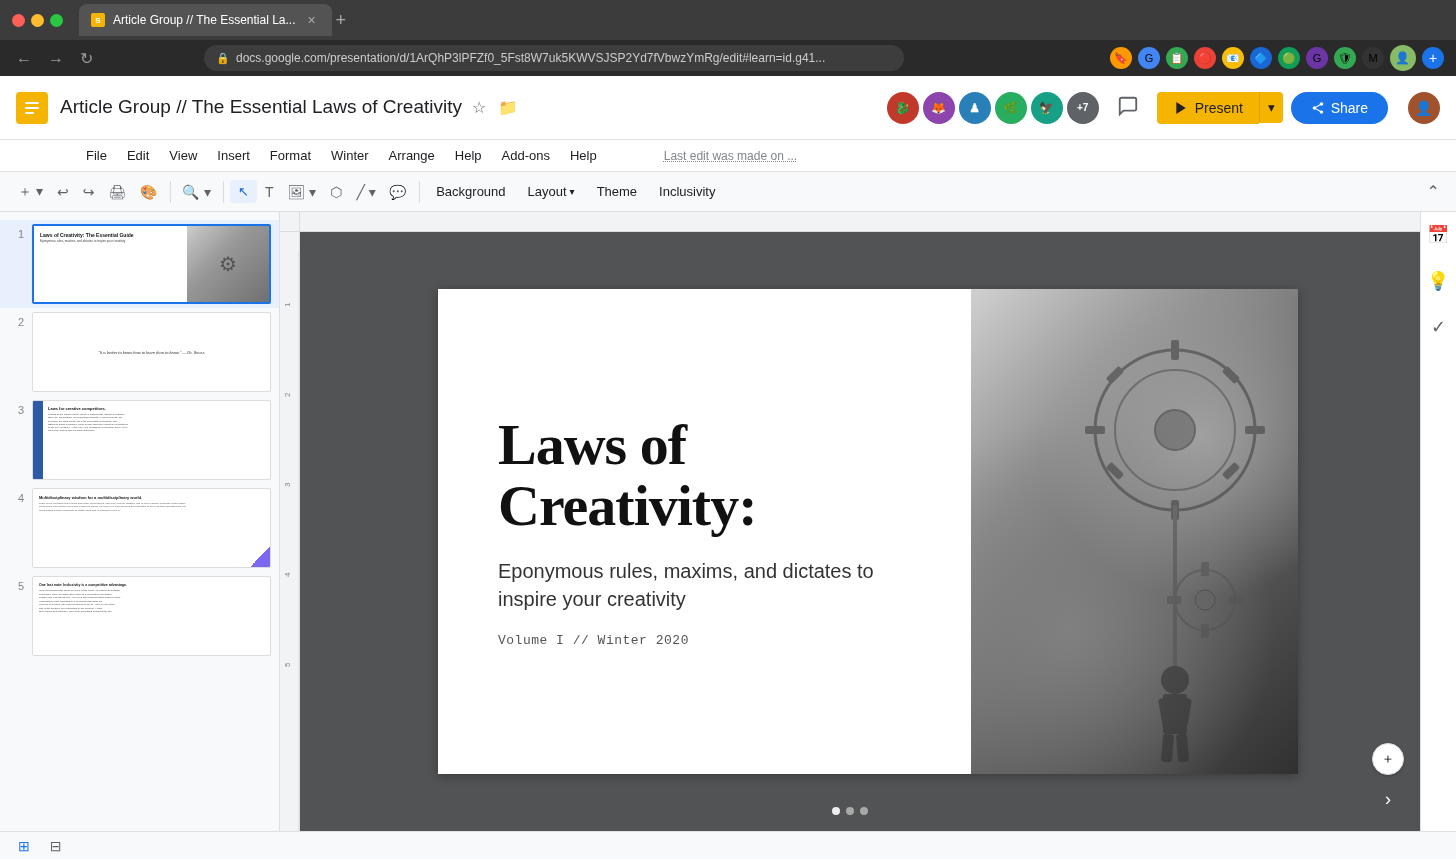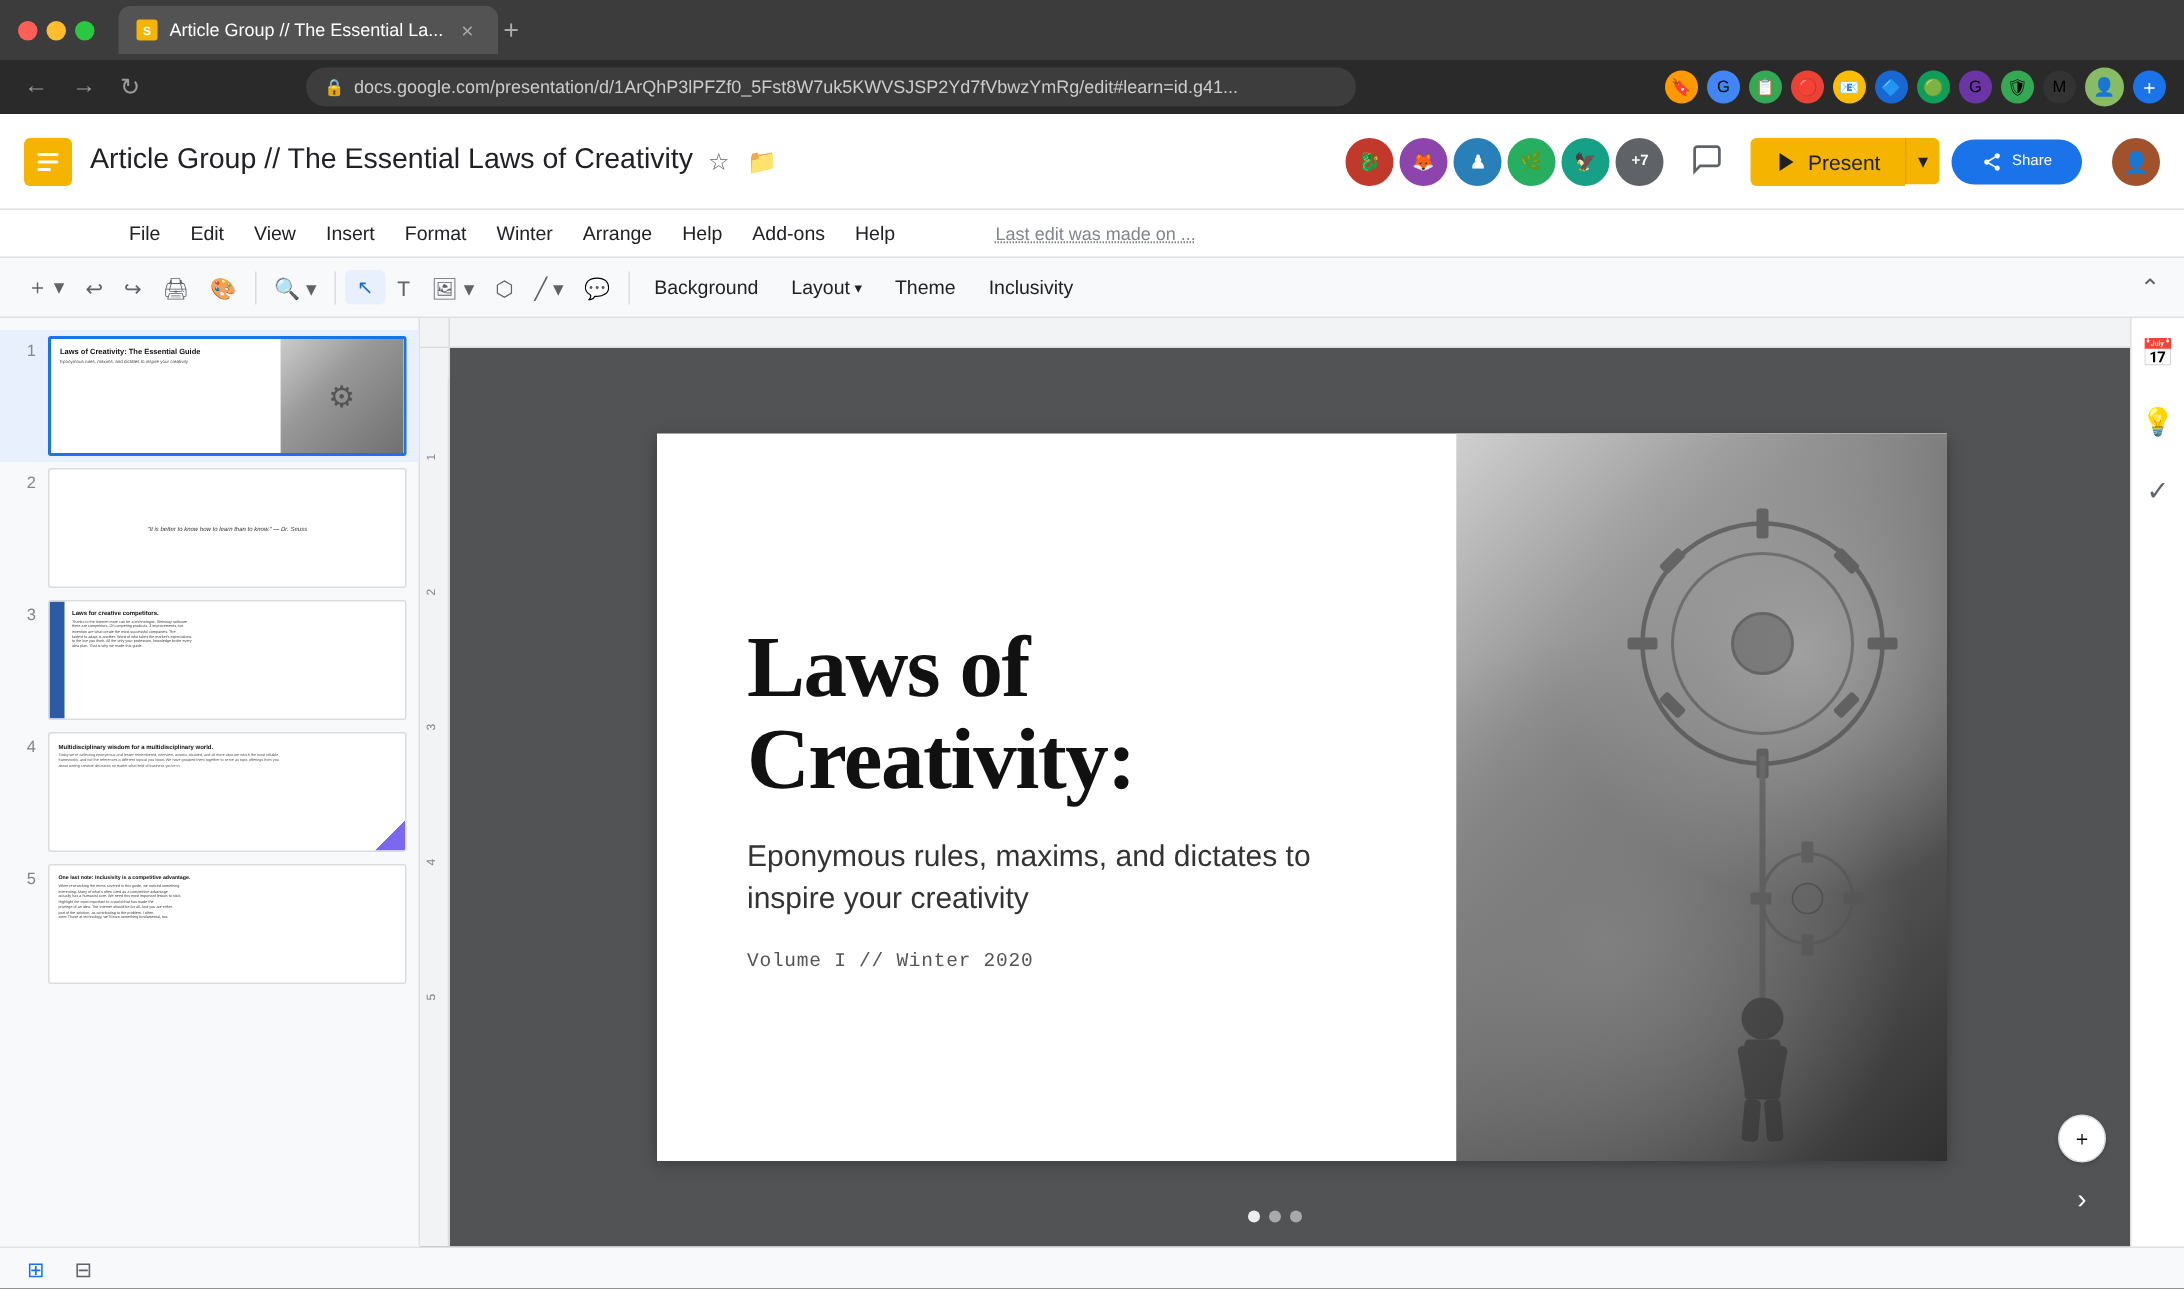--- a/index.html
+++ b/index.html
@@ -38,21 +38,21 @@
     .slides-logo { width: 32px; height: 32px; background: #f4b400; border-radius: 4px; display: flex; align-items: center; justify-content: center; color: white; font-size: 10px; font-weight: bold; }
     .doc-title-area { flex: 1; }
     .doc-title { font-size: 19px; font-weight: 400; color: #202124; margin-bottom: 2px; }
     .header-icon-btn { background: none; border: none; cursor: pointer; color: #5f6368; font-size: 16px; padding: 2px; }
     .collaborator-avatars { display: flex; align-items: center; gap: 4px; }
     .avatar-circle { width: 32px; height: 32px; border-radius: 50%; display: flex; align-items: center; justify-content: center; font-size: 12px; color: white; font-weight: bold; cursor: pointer; }
     .more-users { background: #5f6368; font-size: 10px; }
     .comment-btn { background: none; border: none; cursor: pointer; padding: 6px; color: #5f6368; }
     .present-btn { background: #f4b400; border: none; border-radius: 4px 0 0 4px; padding: 8px 16px; font-size: 14px; font-weight: 500; color: #202124; cursor: pointer; display: flex; align-items: center; gap: 6px; }
     .present-dropdown { background: #f4b400; border: none; border-radius: 0 4px 4px 0; padding: 8px 8px; cursor: pointer; color: #202124; border-left: 1px solid rgba(0,0,0,0.1); }
-    .share-btn { background: #1a73e8; border: none; border-radius: 20px; padding: 8px 20px; color: white; font-size: 10px; font-weight: 500; cursor: pointer; display: flex; align-items: center; gap: 6px; margin-left: 8px; }
+    .share-btn { background: #1a73e8; border: none; border-radius: 20px; padding: 8px 20px; color: white; font-size: 14px; font-weight: 500; cursor: pointer; display: flex; align-items: center; gap: 6px; margin-left: 8px; }
     .user-avatar { width: 32px; height: 32px; border-radius: 50%; background: #a0522d; display: flex; align-items: center; justify-content: center; color: white; font-size: 14px; margin-left: 8px; cursor: pointer; overflow: hidden; }
 
     
     .menu-bar { height: 32px; display: flex; align-items: center; padding: 0 16px 0 76px; gap: 0; background: #fff; border-bottom: 1px solid #e0e0e0; flex-shrink: 0; }
     .menu-item { padding: 4px 10px; font-size: 13px; color: #202124; cursor: pointer; border-radius: 4px; white-space: nowrap; }
     .last-edit { font-size: 12px; color: #80868b; margin-left: 16px; cursor: pointer; text-decoration: underline dotted; padding-left: 41px; }
 
     
     .toolbar { height: 40px; background: #f8f9fa; display: flex; align-items: center; padding: 0 12px; gap: 2px; border-bottom: 1px solid #e0e0e0; flex-shrink: 0; }
     .toolbar-btn { background: none; border: none; cursor: pointer; padding: 4px 6px; border-radius: 4px; color: #5f6368; font-size: 14px; display: flex; align-items: center; gap: 2px; }

